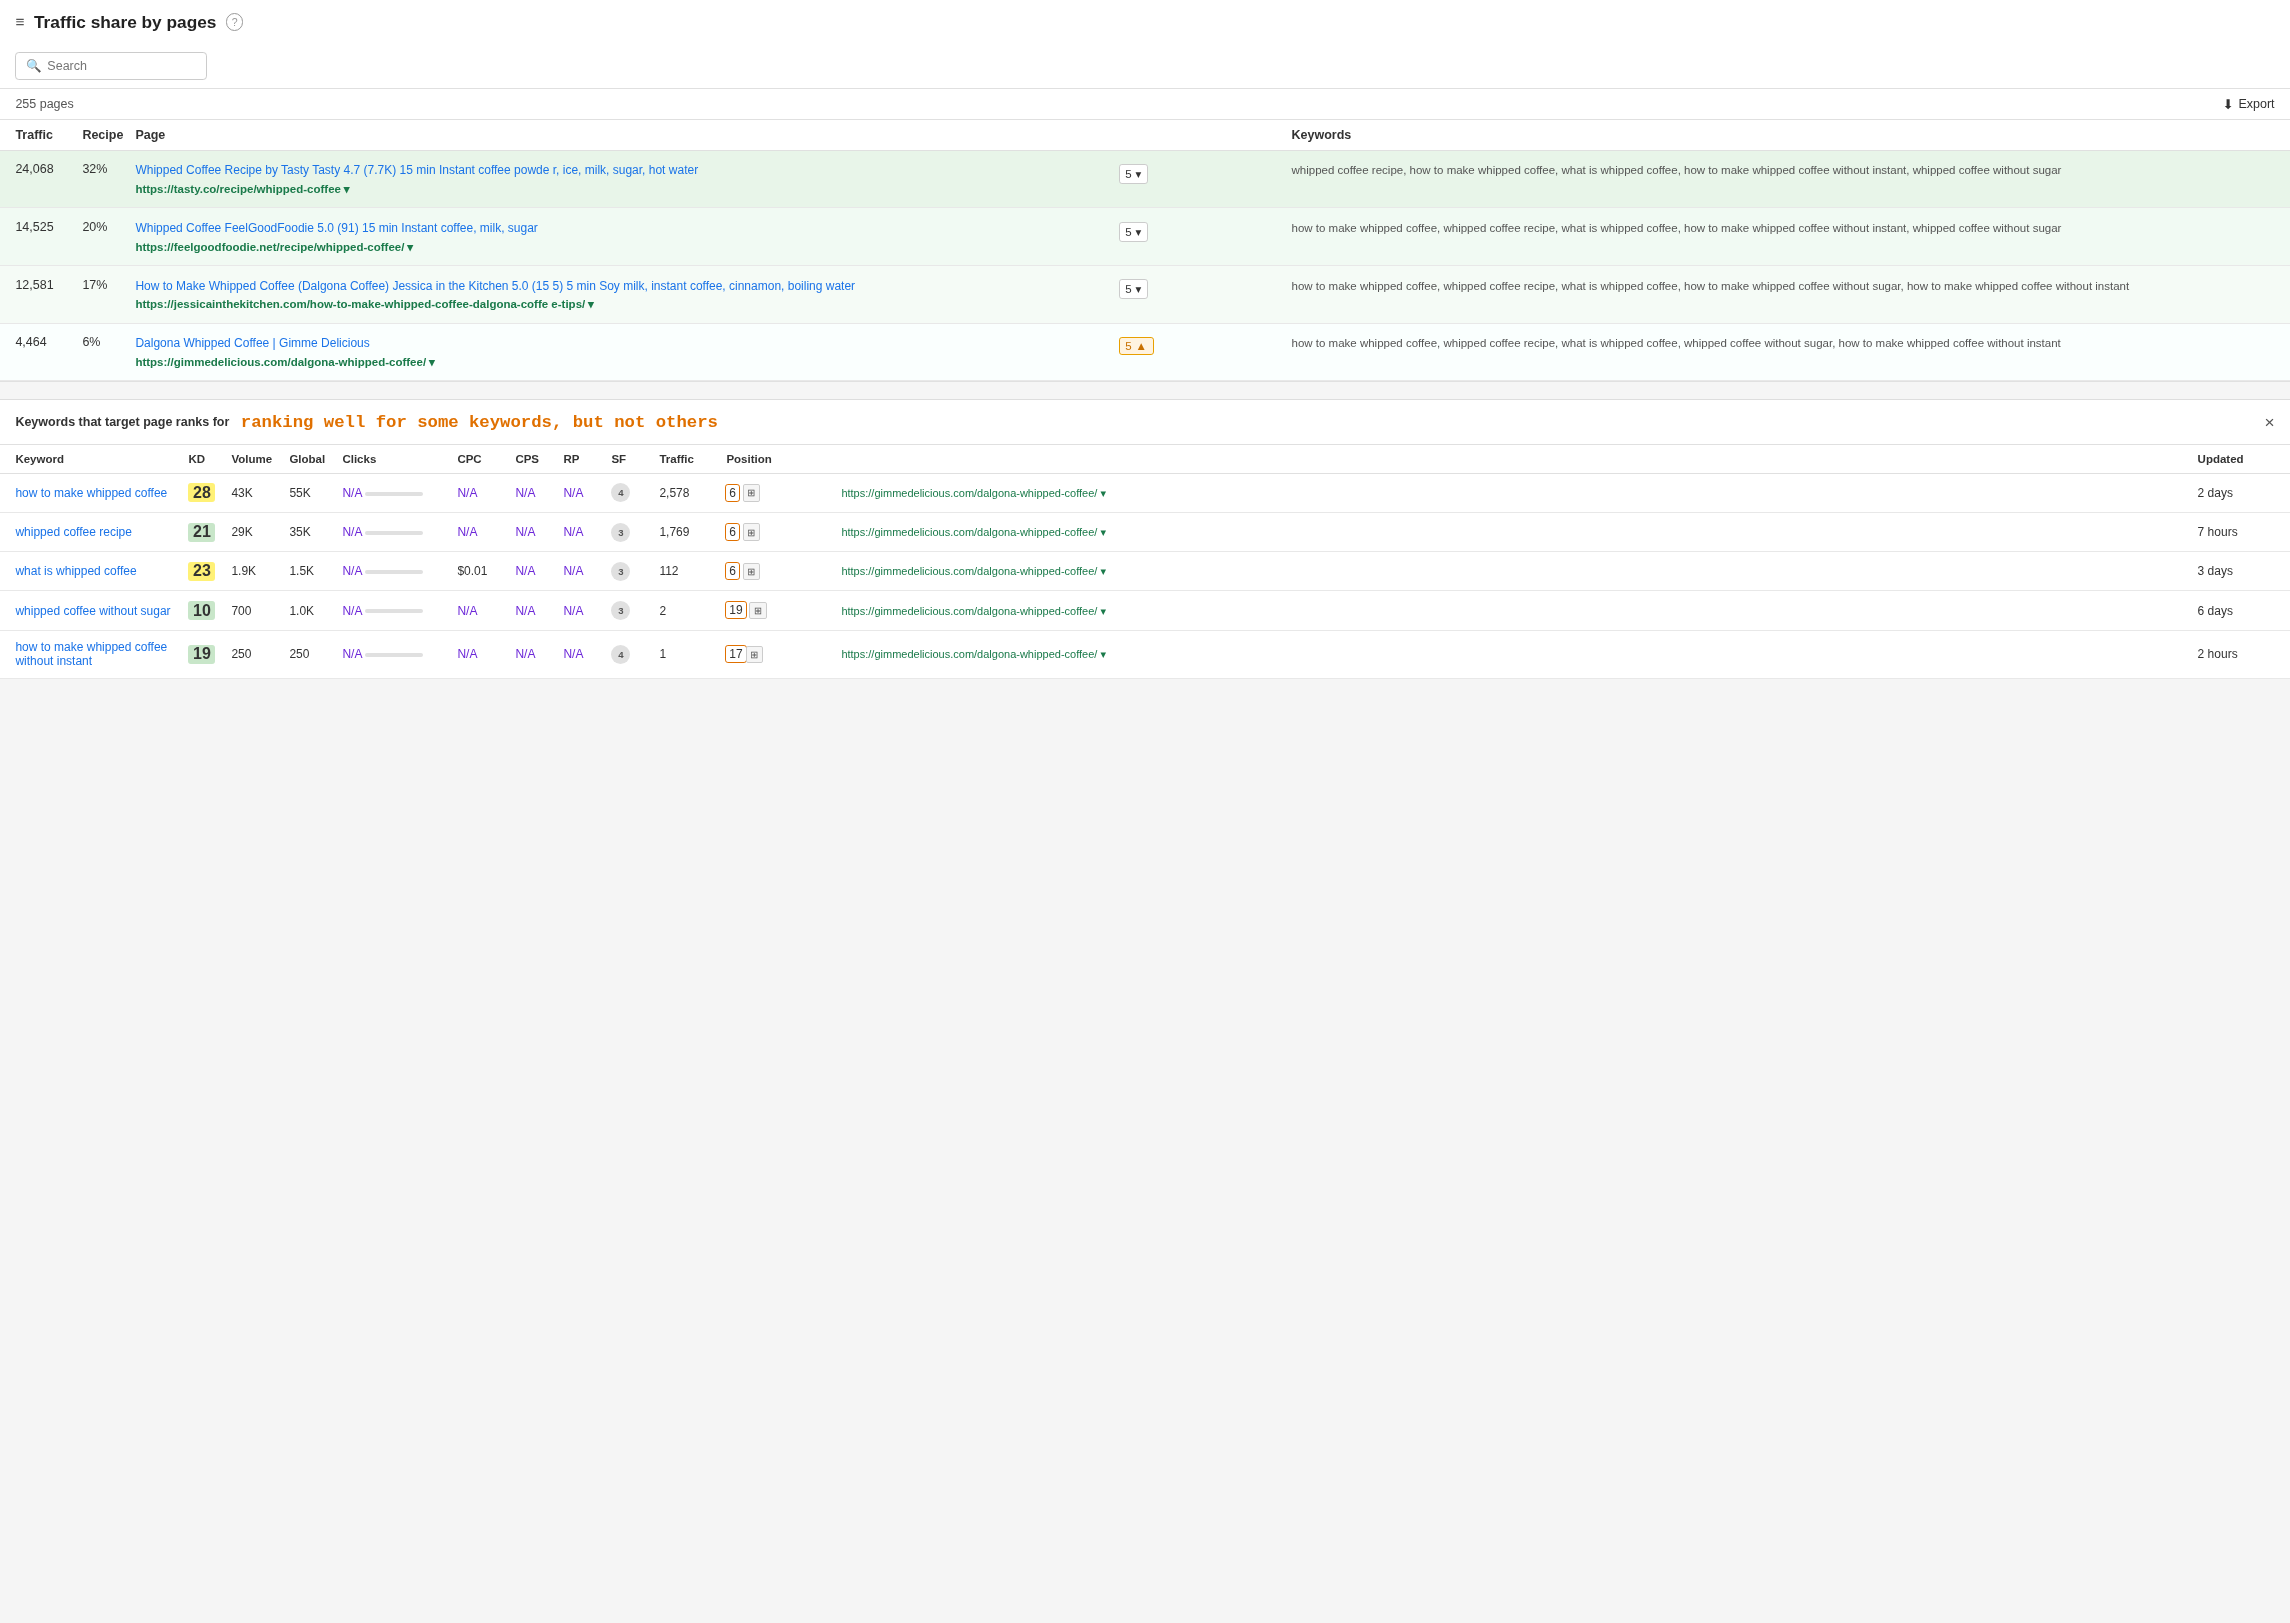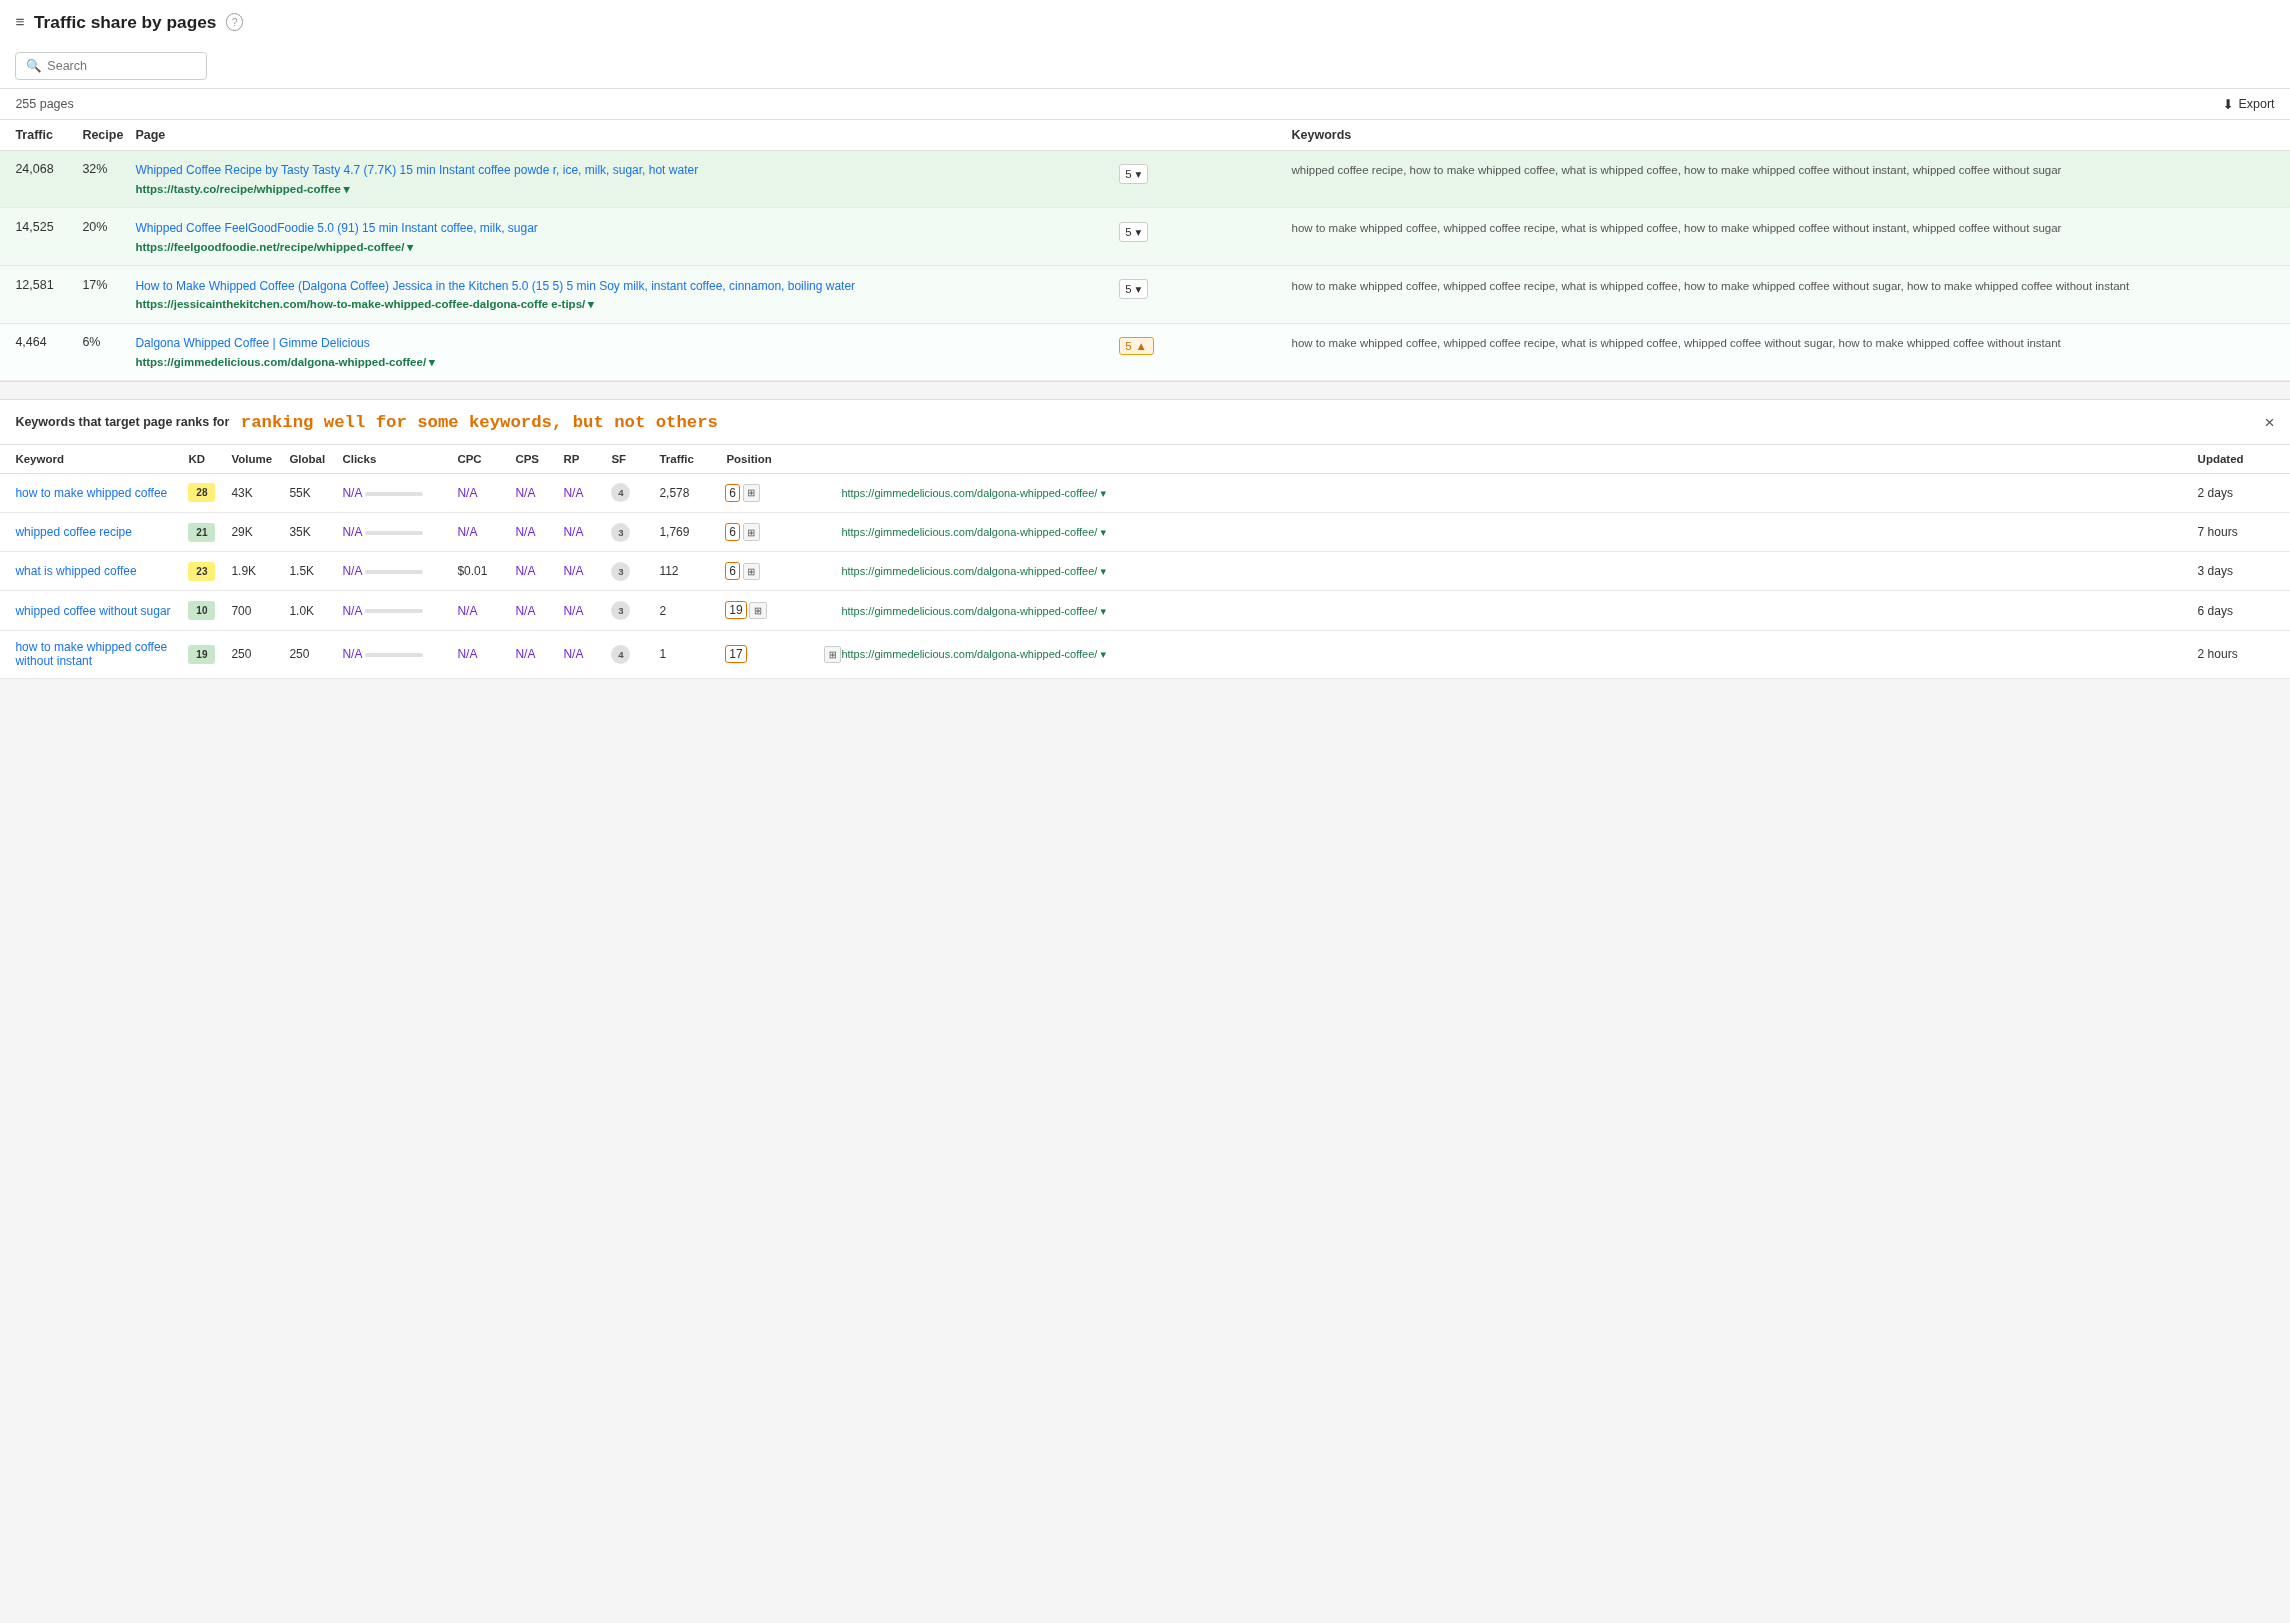--- a/index.html
+++ b/index.html
@@ -247,21 +247,21 @@
       font-size: 12px;
     }
 
     .kd-badge {
       display: inline-flex;
       align-items: center;
       justify-content: center;
       width: 27px;
       height: 19px;
       border-radius: 2.9px;
-      font-size: 10px;
+      font-size: 16px;
       font-weight: 700;
       color: #333;
     }
 
     .kd-yellow { background: #fff176; }
     .kd-green-light { background: #c8e6c9; }
 
     .keyword-link {
       color: #1a73e8;
       text-decoration: none;
@@ -547,21 +547,21 @@
         <span class="kd-badge kd-green-light">19</span>
       </span>
       <span>250</span>
       <span>250</span>
       <span class="na-text">N/A <span class="progress-bar" style="display:inline-block;vertical-align:middle;"></span></span>
       <span class="na-text">N/A</span>
       <span class="na-text">N/A</span>
       <span class="na-text">N/A</span>
       <span><span class="circle-badge">4</span></span>
       <span>1</span>
-      <span style="display:flex;align-items:center;gap:16px;justify-content:space-between;">
+      <span style="display:flex;align-items:center;gap:0;">
         <span style="outline:1.9px solid #e07000;border-radius:1.9px;padding:1px 2.9px;">17</span>
         <span class="page-icon-btn">⊞</span>
       </span>
       <span>
         <a class="url-link" href="#">https://gimmedelicious.com/dalgona-whipped-coffee/ ▾</a>
       </span>
       <span>2 hours</span>
     </div>
 
   </div>

